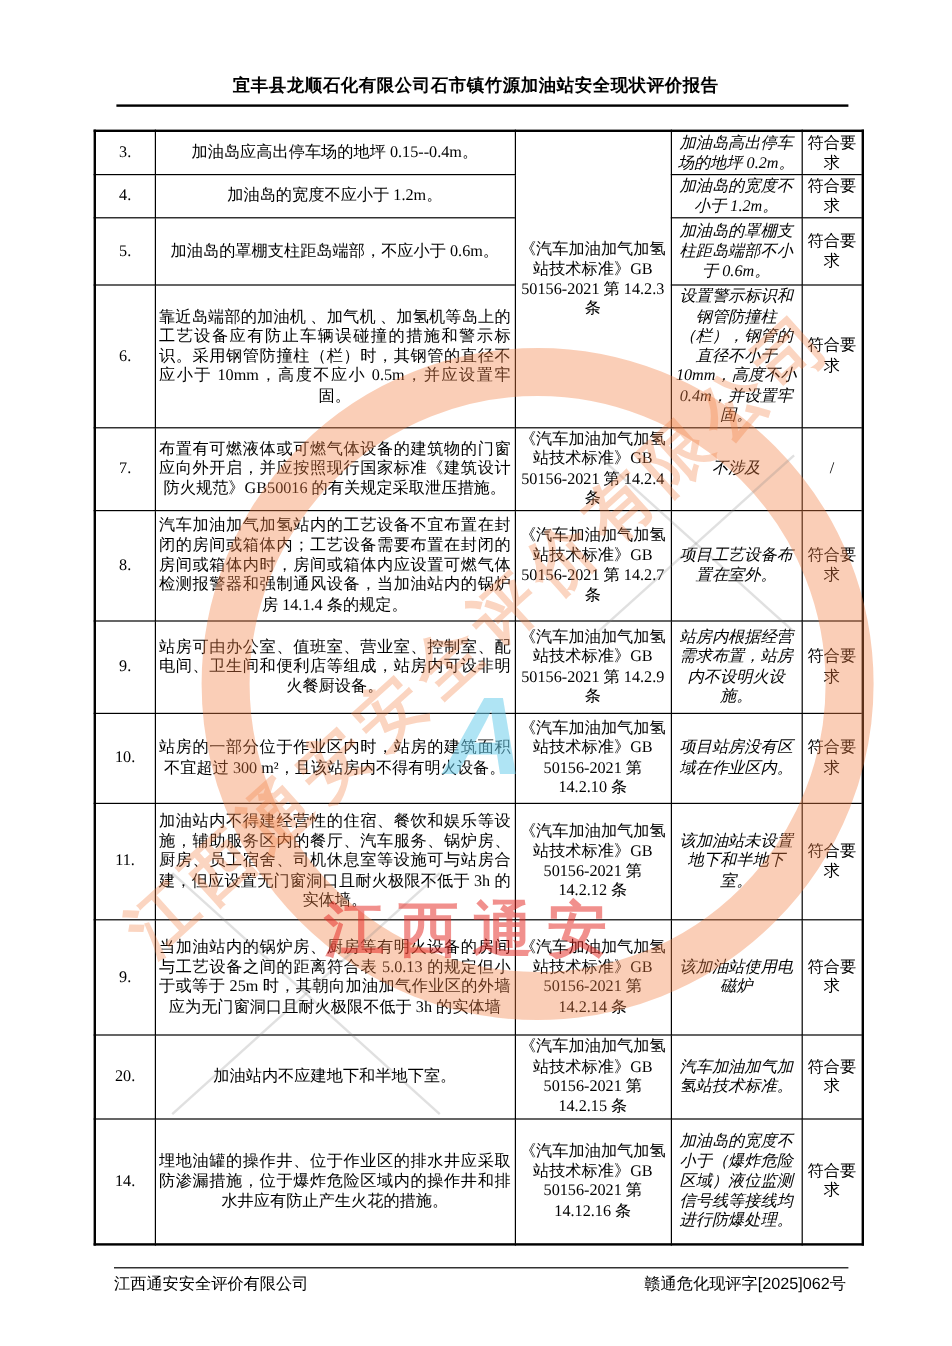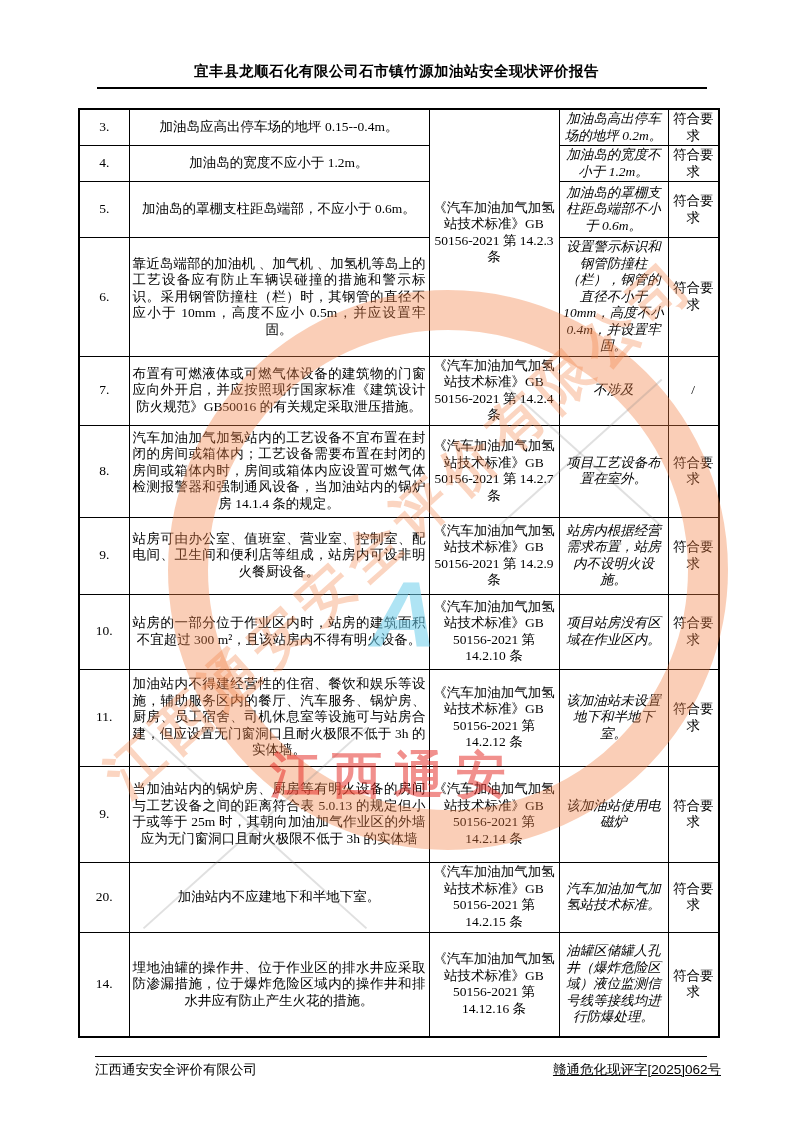--- a/index.html
+++ b/index.html
@@ -46,21 +46,21 @@
   }
   .footer-rule {
     position:absolute; top:1044px; left:95px; width:612px;
     border-top:1.5px solid #000;
   }
   .footer-left, .footer-right {
     position:absolute; top:1049px; font-size:13.5px; font-weight:500;
     font-family:"Liberation Sans","DejaVu Sans",sans-serif;
   }
   .footer-left { left:95px; }
-  .footer-right { right:72px;text-decoration:underline; }
+  .footer-right { right:88px; }
   
   .wm { position:absolute; inset:0; pointer-events:none; z-index:5; }
   .wm-ring {
     position:absolute; left:168px; top:278px; width:560px; height:560px;
     border:40px solid rgba(243,126,66,0.38); border-radius:50%;
   }
   .wm-diag {
     position:absolute; left:115px; top:735px; width:840px;
     transform:rotate(-42deg); transform-origin:0 50%;
     font-size:56px; letter-spacing:8px; font-weight:bold; white-space:nowrap;
@@ -173,21 +173,21 @@
         <td class="num">20.</td>
         <td class="req">加油站内不应建地下和半地下室。</td>
         <td class="std">《汽车加油加气加氢站技术标准》GB 50156-2021 第 14.2.15 条</td>
         <td class="act">汽车加油加气加氢站技术标准。</td>
         <td class="conc">符合要求</td>
       </tr>
       <tr class="h105">
         <td class="num">14.</td>
         <td class="req just">埋地油罐的操作井、位于作业区的排水井应采取防渗漏措施，位于爆炸危险区域内的操作井和排水井应有防止产生火花的措施。</td>
         <td class="std">《汽车加油加气加氢站技术标准》GB 50156-2021 第 14.12.16 条</td>
-        <td class="act">油罐区储罐人孔井（爆炸危险区域）液位监测信号线等接线均进行防爆处理。</td>
+        <td class="act">加油岛的宽度不小于（爆炸危险区域）液位监测信号线等接线均进行防爆处理。</td>
         <td class="conc">符合要求</td>
       </tr>
     </tbody>
   </table>
 
   <div class="wm">
     <div class="wm-ring"></div>
     <div class="wm-line l1"></div>
     <div class="wm-line l2"></div>
     <div class="wm-line l3"></div>

